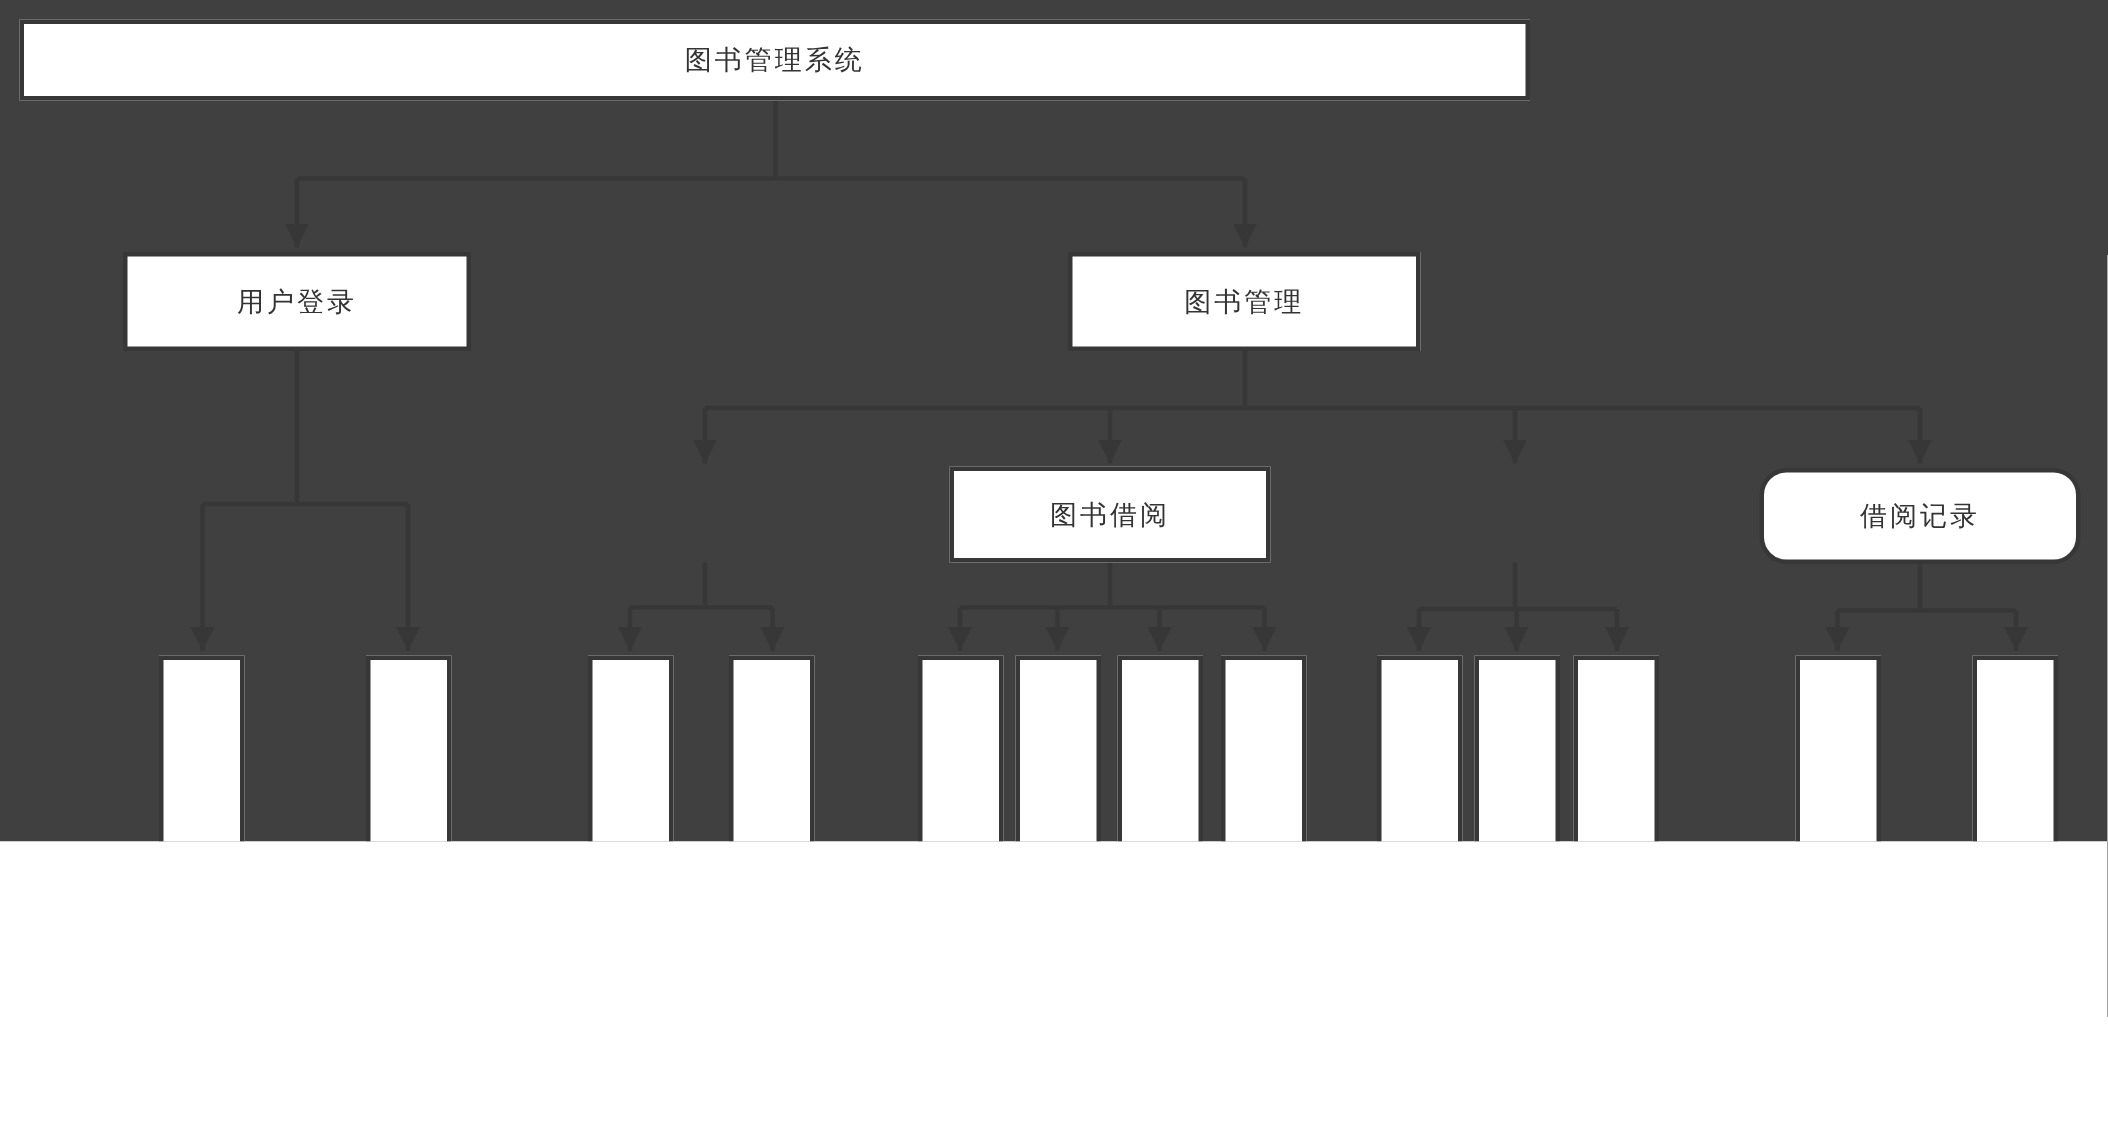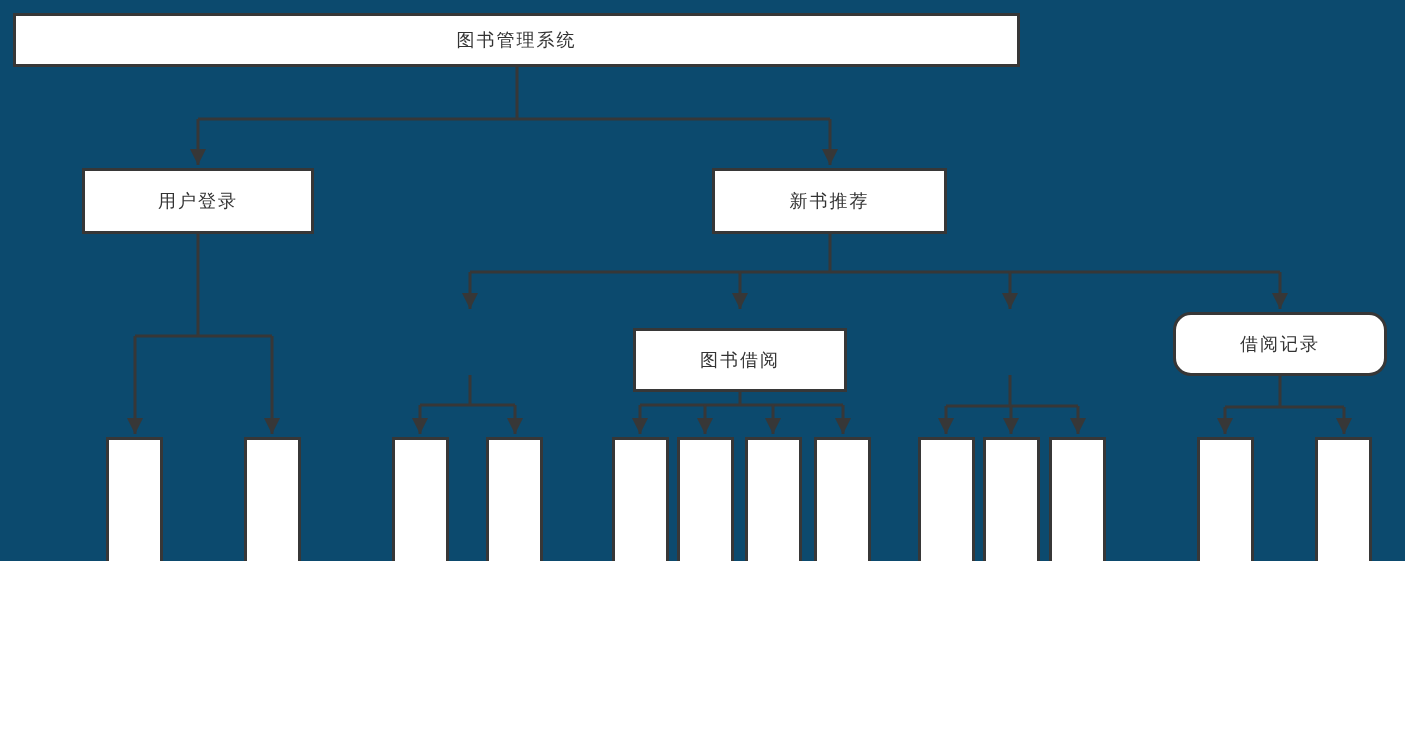--- a/index.html
+++ b/index.html
@@ -1,21 +1,21 @@
 <!DOCTYPE html>
 <html><head>
 <meta charset="utf-8">
 <style>
   html, body { margin: 0; padding: 0; background: #ffffff; }
   body { font-family: "Liberation Sans", sans-serif; }
   #stage {
     position: relative;
     width: 1405px;
     height: 561px;
-    background: #0c4a6e;
+    background: #404040;
     overflow: hidden;
   }
   #connectors {
     position: absolute;
     left: 0; top: 0;
     width: 1405px; height: 747px;
     z-index: 1;
     pointer-events: none;
   }
   .node {
@@ -102,24 +102,24 @@
   </svg>
 
   <div class="node node-h" style="left:13px; top:13px; width:1007px; height:54px;">
     <span>图书管理系统</span>
   </div>
 
   <div class="node node-h" style="left:82px; top:168px; width:232px; height:66px;">
     <span>用户登录</span>
   </div>
   <div class="node node-h" style="left:712px; top:168px; width:235px; height:66px;">
-    <span>新书推荐</span>
+    <span>图书管理</span>
   </div>
 
-  <div class="node node-h" style="left:633px; top:328px; width:214px; height:64px;">
+  <div class="node node-h" style="left:633px; top:311px; width:214px; height:64px;">
     <span>图书借阅</span>
   </div>
   <div class="node node-h" style="left:1173px; top:312px; width:214px; height:64px;border-radius:18px;">
     <span>借阅记录</span>
   </div>
 
   <div class="node node-v" style="left:106px;">
     <span class="vtext">用户登录</span>
   </div>
   <div class="node node-v" style="left:244px;">

